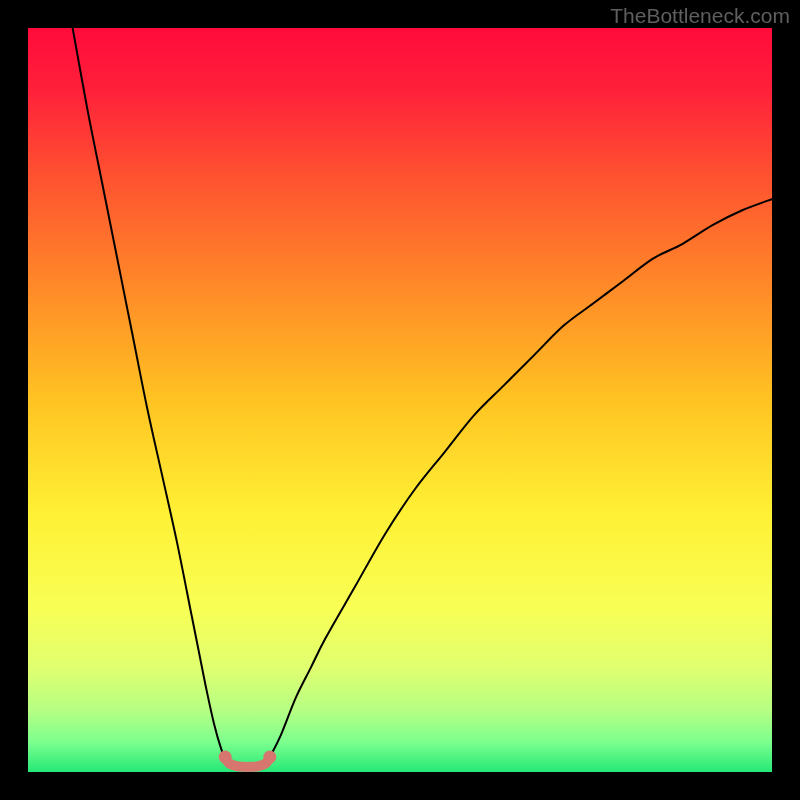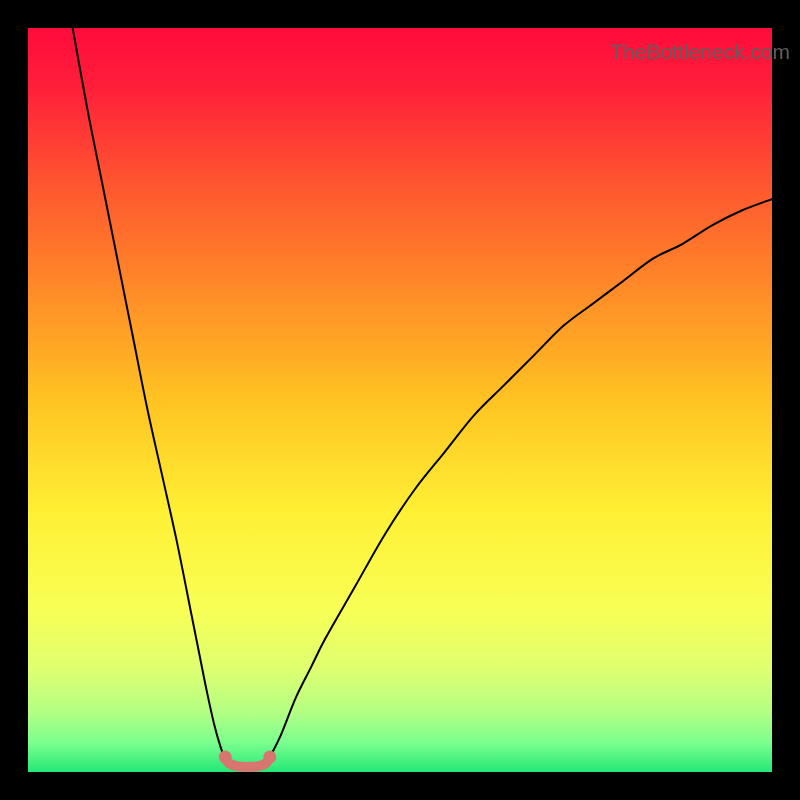--- a/index.html
+++ b/index.html
@@ -28,21 +28,20 @@
     overflow: hidden;
   }
   .watermark {
     position: absolute;
     top: 4px;
     right: 10px;
     color: #5f5f5f;
     font-size: 21px;
     font-weight: 400;
     letter-spacing: 0px;
-    margin-top: 36px;
   }
   svg {
     display: block;
   }
 </style>
 </head>
 <body>
 
 <div class="frame">
 

